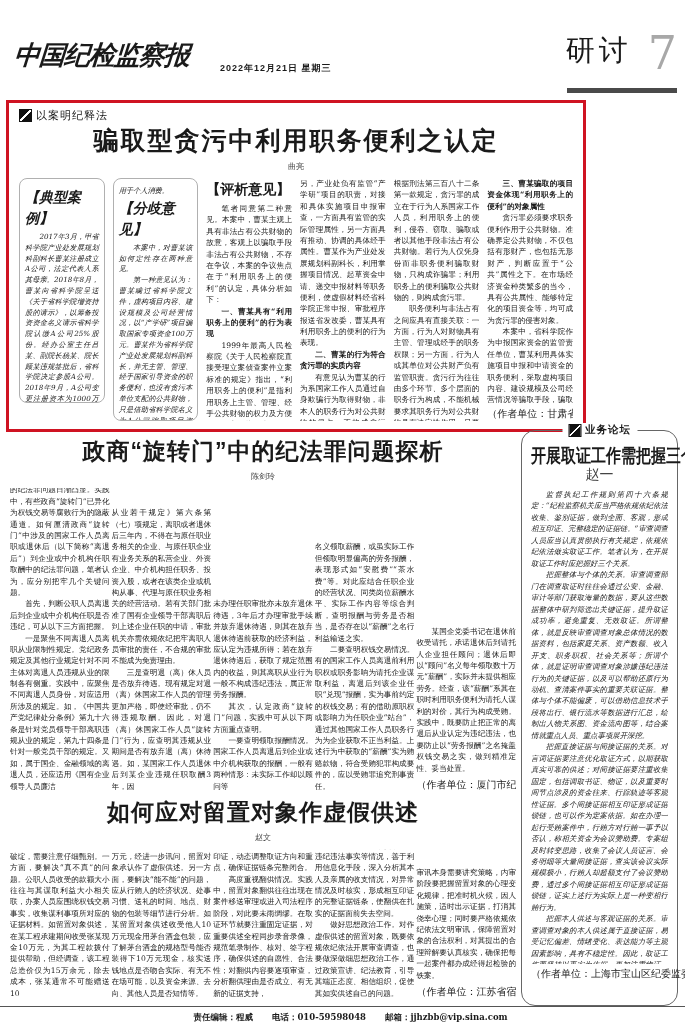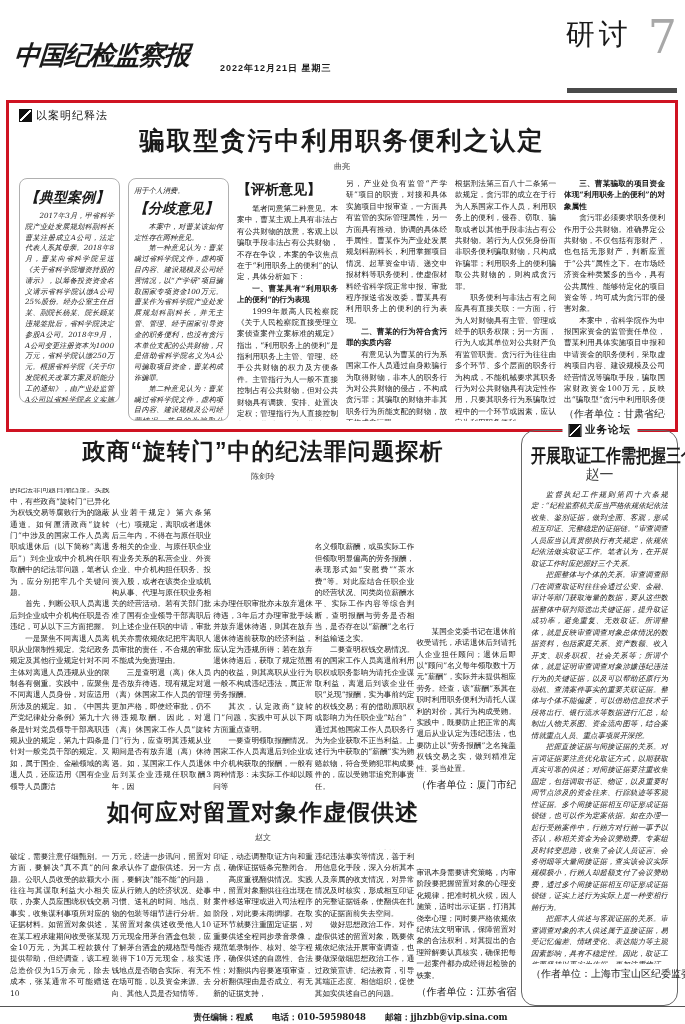--- a/index.html
+++ b/index.html
@@ -5,27 +5,27 @@
   html,body{margin:0;padding:0;background:#dedede;}
   .page{position:relative;width:685px;height:1024px;margin:0 auto;background:#ffffff;
         font-family:"DejaVu Serif","Liberation Serif",serif;color:#1a1a1a;overflow:hidden;}
 
   
   .header{position:absolute;left:0;top:0;width:685px;height:96px;}
   .masthead{position:absolute;left:14px;top:38px;font-size:26px;font-weight:900;font-style:italic;
             letter-spacing:-1px;transform:skewX(-4deg);white-space:nowrap;}
   .dateline{position:absolute;left:220px;top:62px;font-size:9px;font-weight:bold;
             font-family:"Liberation Sans","DejaVu Sans",sans-serif;letter-spacing:1px;}
-  .header-right{position:absolute;right:8px;top:14px;display:flex;align-items:flex-start;gap:16px;}
+  .header-right{position:absolute;right:8px;top:30px;display:flex;align-items:flex-start;gap:16px;}
   .section-title{font-size:29px;letter-spacing:4px;line-height:1.4;}
   .page-number{font-size:46px;line-height:1;color:#a8a8a8;font-weight:400;}
   .section-rule{position:absolute;right:8px;top:88px;width:110px;height:5px;background:#4a4a4a;}
 
   
-  .main-box{position:absolute;left:6px;top:100px;width:672px;height:332px;box-sizing:border-box;
+  .main-box{position:absolute;left:6px;top:100px;width:580px;height:332px;box-sizing:border-box;
             border:3px solid #cf1322;padding:5px 10px 8px;display:flex;flex-direction:column;}
   .kicker{display:flex;align-items:center;gap:4px;font-size:11px;letter-spacing:1px;}
   .kicker-icon,.forum-icon{display:inline-block;width:11px;height:11px;background:
       linear-gradient(135deg,#111 45%,#fff 45%,#fff 55%,#111 55%);border:1px solid #111;}
   .main-headline{margin:1px 0 0;text-align:center;font-size:25px;font-weight:bold;letter-spacing:2px;
             font-family:"Liberation Serif","DejaVu Serif",serif;white-space:nowrap;}
   .main-byline{text-align:center;font-size:8px;color:#444;margin:4px 0 6px;}
   .main-cols{flex:1;display:flex;gap:8px;overflow:hidden;}
   .col{flex:1;font-size:7.6px;line-height:1.5;overflow:hidden;text-align:justify;}
   .col p{margin:0;text-indent:2em;text-align:justify;}

